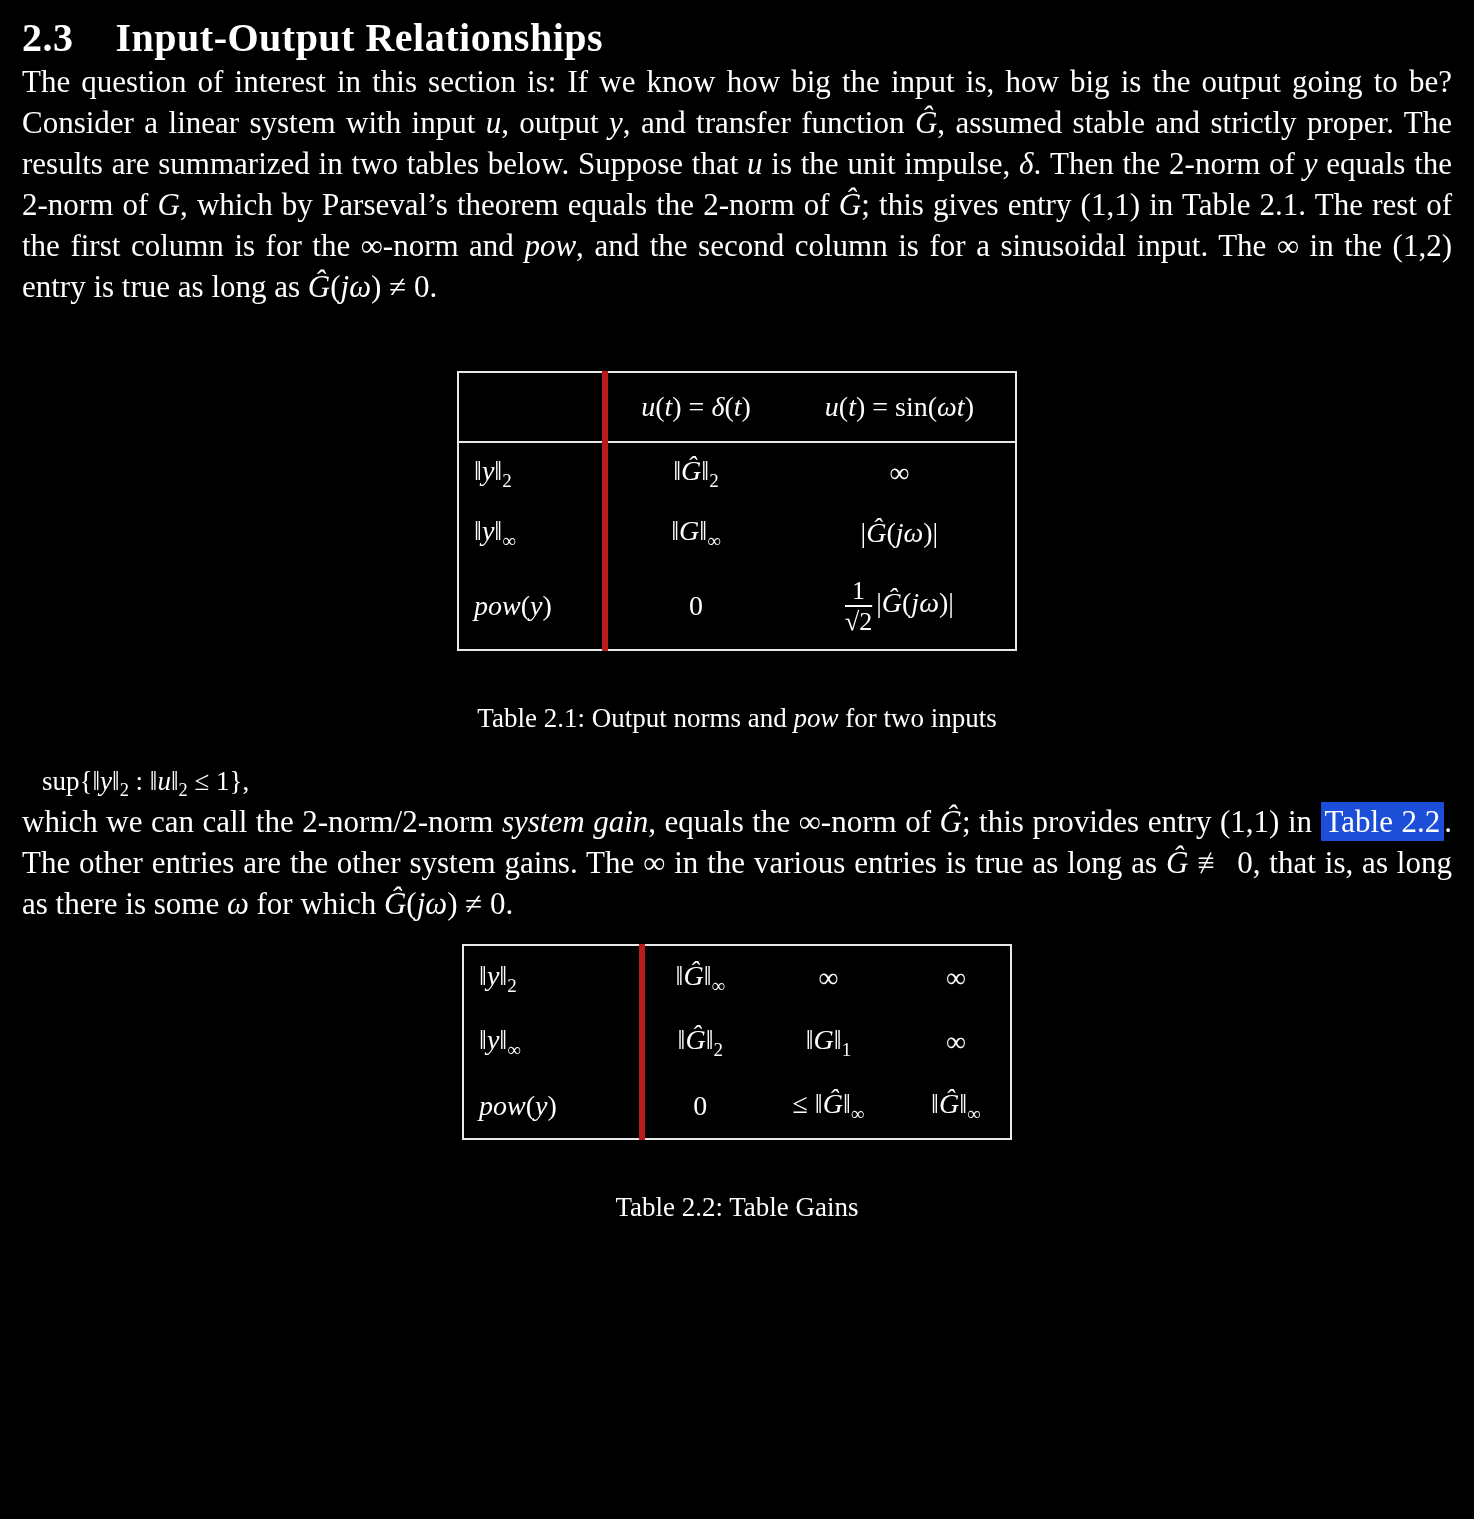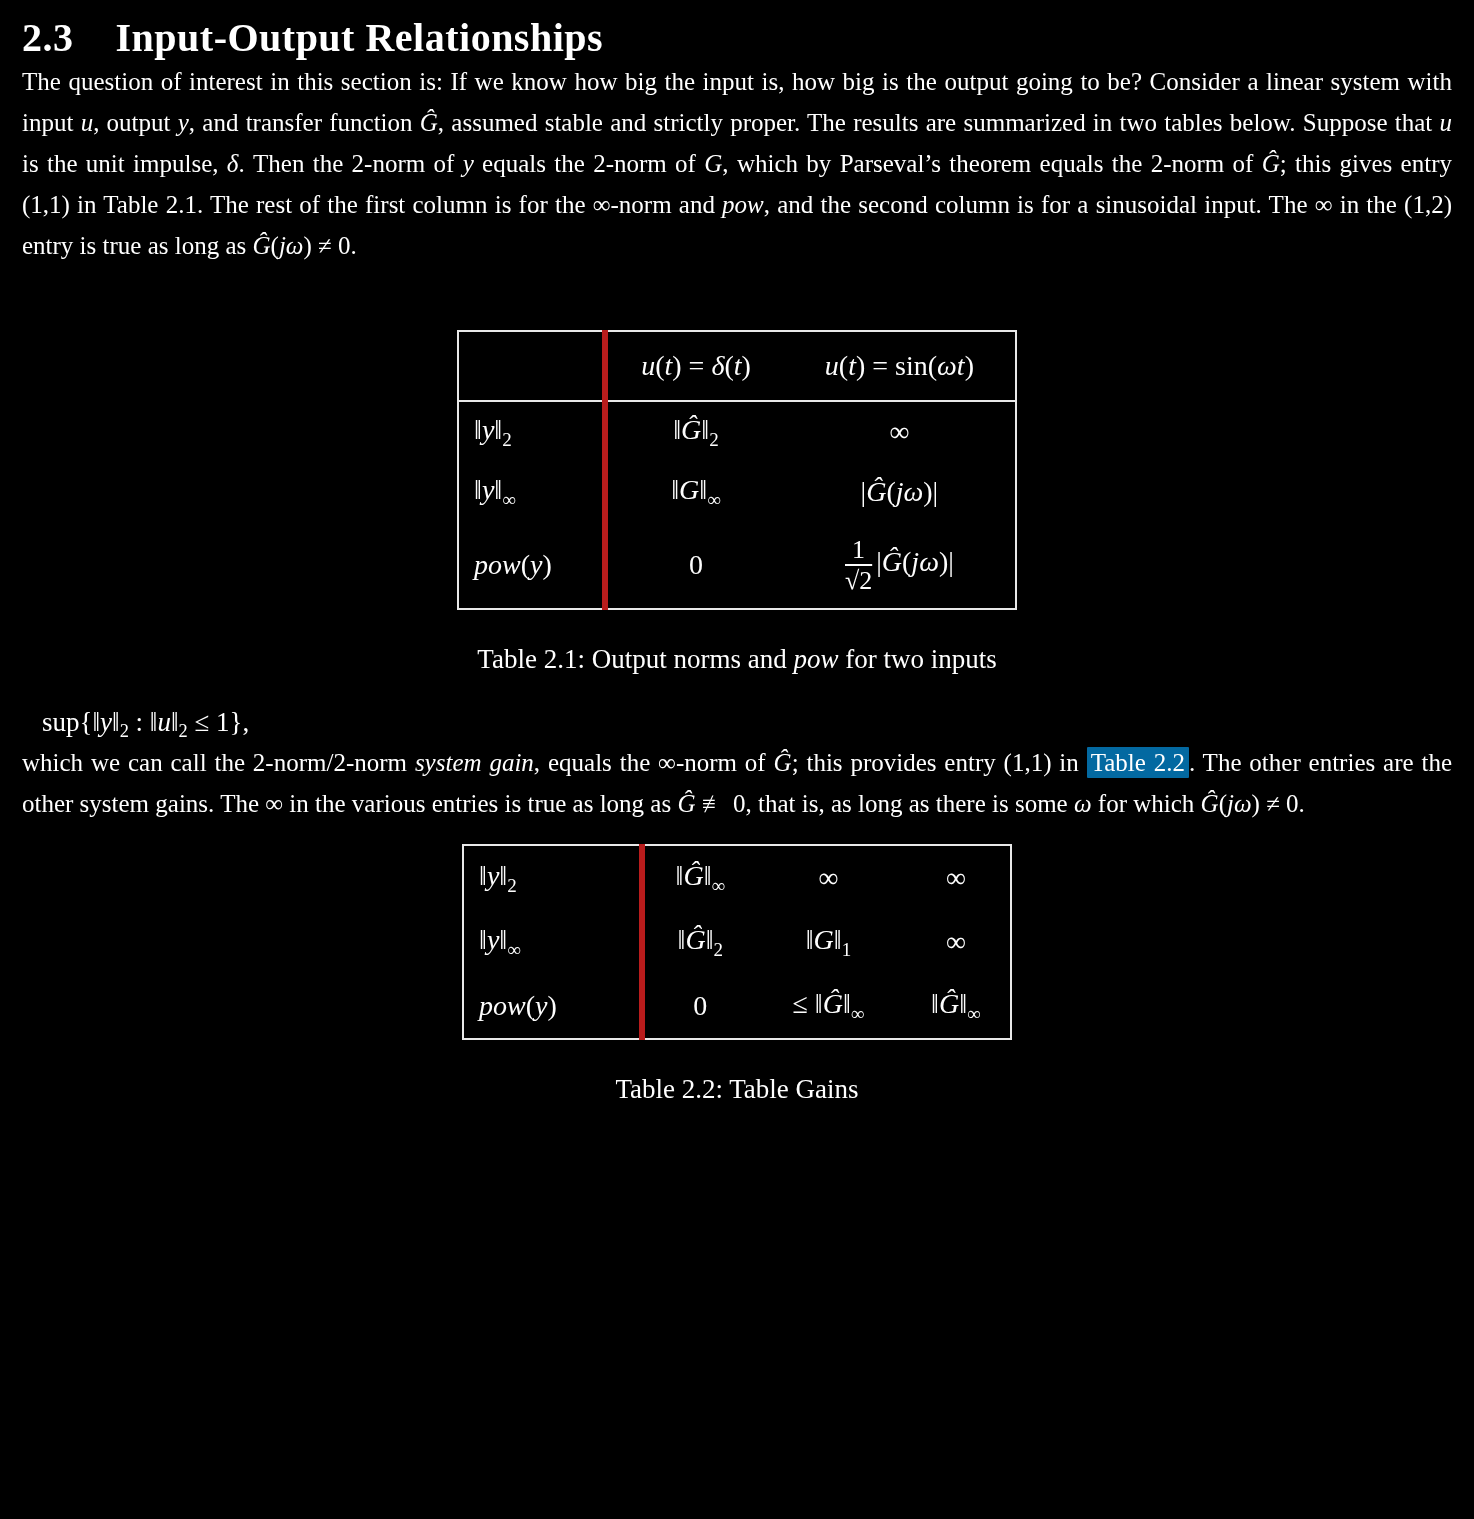--- a/index.html
+++ b/index.html
@@ -20,35 +20,35 @@
   .heading {
     padding-top: 14px;
     margin: 0 22px 0 22px;
     font-size: 40px;
     font-weight: bold;
     letter-spacing: 0.5px;
   }
   .heading .sec-num { margin-right: 42px; }
   p.body-text {
     margin: 0 22px;
-    font-size: 25px;
+    font-size: 31px;
     line-height: 41px;
     text-align: justify;
   }
   .p1 { margin-top: 34px; }
   .p2 { margin-top: 32px; text-indent: 52px; }
   .p3 { margin-top: 22px; }
   .formula {
     margin: 32px 0 0 42px;
     font-size: 27px;
   }
   i { font-style: italic; }
   sub { font-size: 68%; }
   .link-hl {
-    background: #0369a1;
+    background: #1d4ed8;
     padding: 2px 4px;
     border-radius: 1px;
   }
   
   .math-table {
     border-collapse: collapse;
     margin: 7px auto;
     border: 2px solid #e8e8e8;
     font-size: 28px;
     color: #fdfdfd;
@@ -63,21 +63,21 @@
   .math-table td.rowlabel {
     text-align: left;
     padding-left: 15px;
     border-right: 6px solid #b91c1c;
   }
   .math-table tr.head td { height: 68px; border-bottom: 2px solid #e8e8e8; }
   .t1 tr.body-row td { height: 60px; }
   .t1 tr.frac-row td { height: 86px; }
   .t2 tr.body-row td { height: 64px; }
   .caption {
-    margin-top: 34px;
+    margin-top: 52px;
     text-align: center;
     font-size: 27px;
   }
   
   .frac {
     display: inline-flex;
     flex-direction: column;
     vertical-align: middle;
     margin-right: 4px;
     line-height: 1.05;

